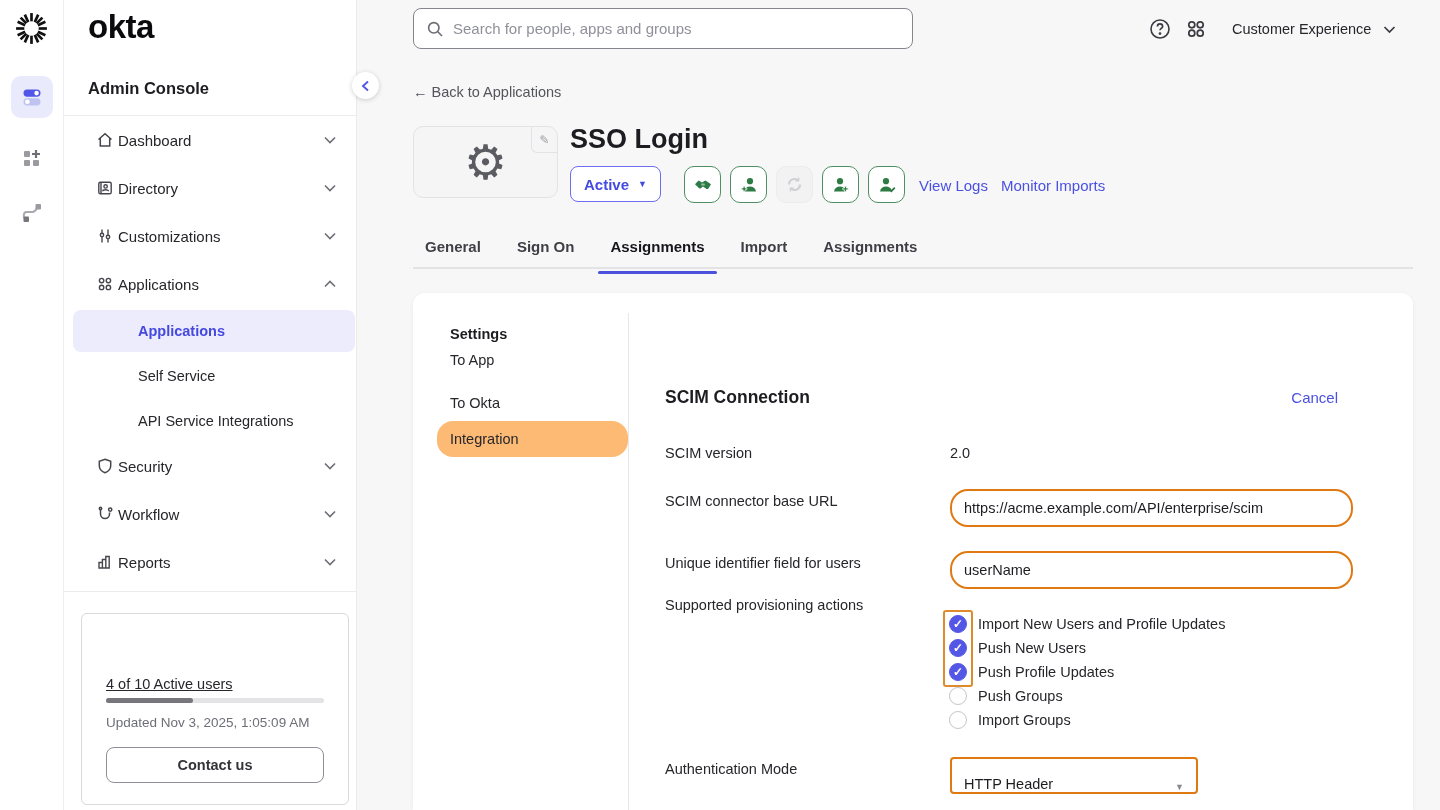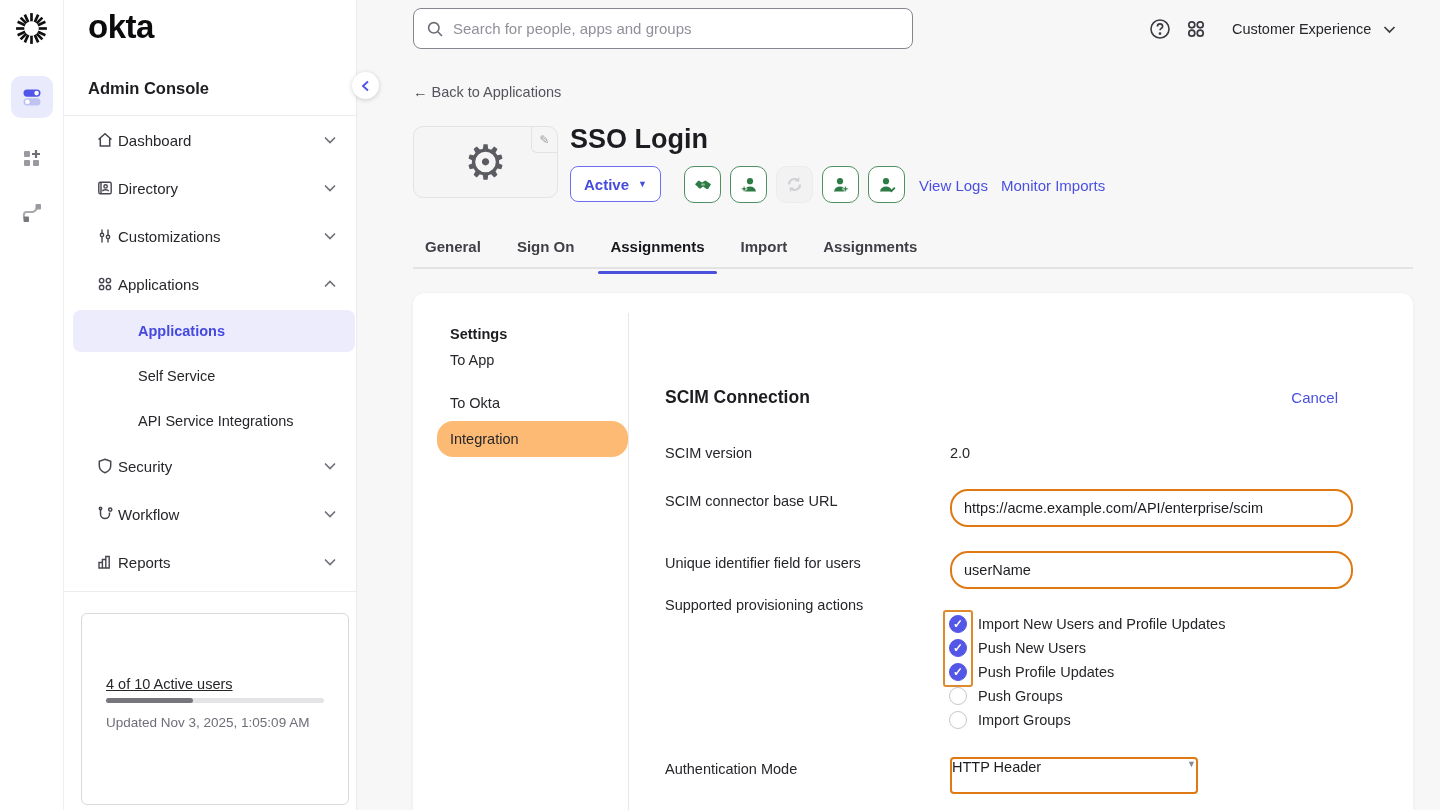--- a/index.html
+++ b/index.html
@@ -73,21 +73,21 @@
   .cancel-link { position:absolute; right:75px; top:96px; font-size:15px; font-weight:400; color:#4a50e0; cursor:pointer; }
   .f-label { position:absolute; left:252px; font-size:14.5px; color:#26262b; }
   .f-value { position:absolute; left:537px; font-size:14.5px; color:#26262b; }
   .f-input { position:absolute; left:537px; width:403px; height:38px; border:2px solid #df7a12; border-radius:18px; padding:0 12px; font-size:14.5px; color:#1d1d21; font-family:"Liberation Sans",sans-serif; outline:none; background:#fff; }
   .chk-outline { position:absolute; left:530px; top:317px; width:30px; height:77px; border:2px solid #e08a2e; border-radius:3px; }
   .chk-row { position:absolute; left:536px; height:18px; display:flex; align-items:center; gap:11px; }
   .chk-box { width:18px; height:18px; border-radius:50%; border:1.5px solid #c6c6cc; background:#fff; flex:0 0 auto; display:flex; align-items:center; justify-content:center; cursor:pointer; }
   .chk-row[data-checked="true"] .chk-box { background:#5457e6; border-color:#5457e6; }
   .chk-row[data-checked="true"] .chk-box::after { content:"✓"; color:#fff; font-size:12px; font-weight:700; line-height:1; }
   .chk-label { font-size:14.5px; color:#26262b; }
-  .f-select { position:absolute; left:537px; top:464px; width:248px; height:37px; border:2px solid #df7a12; border-radius:4px; background:#fff; display:flex; align-items:flex-start; padding:0 0; cursor:pointer; }
+  .f-select { position:absolute; left:537px; top:464px; width:248px; height:37px; border:2px solid #df7a12; border-radius:4px; background:#fff; display:flex; align-items:flex-end; padding:0 12px; cursor:pointer; }
   .f-select .sel-text { font-size:14.5px; color:#1d1d21; flex:1; }
   .f-select .sel-caret { font-size:9px; color:#8a8a93; }
 </style>
 </head>
 <body>
 
 <div id="app">
 
   <div class="rail">
     <svg class="rail-logo" viewBox="0 0 36 36">
@@ -225,20 +225,21 @@
         </svg>
     </div>
     <div class="sb-divider" style="top:591px"></div>
 
     <div class="usage-card">
       <div class="usage-title">4 of 10 Active users</div>
       <div class="usage-bar">
         <div class="usage-fill" style="width: 40%;"></div>
       </div>
       <div class="usage-updated">Updated Nov 3, 2025, 1:05:09 AM</div>
+      <button class="contact-btn">Contact us</button>
     </div>
   </div>
 
   <div class="collapse-btn">
     <svg width="9" height="12" viewBox="0 0 9 12" fill="none" stroke="#5156e8" stroke-width="1.9">
         <polyline points="7,1.5 2,6 7,10.5"></polyline>
       </svg>
   </div>
 
   <div class="main">

